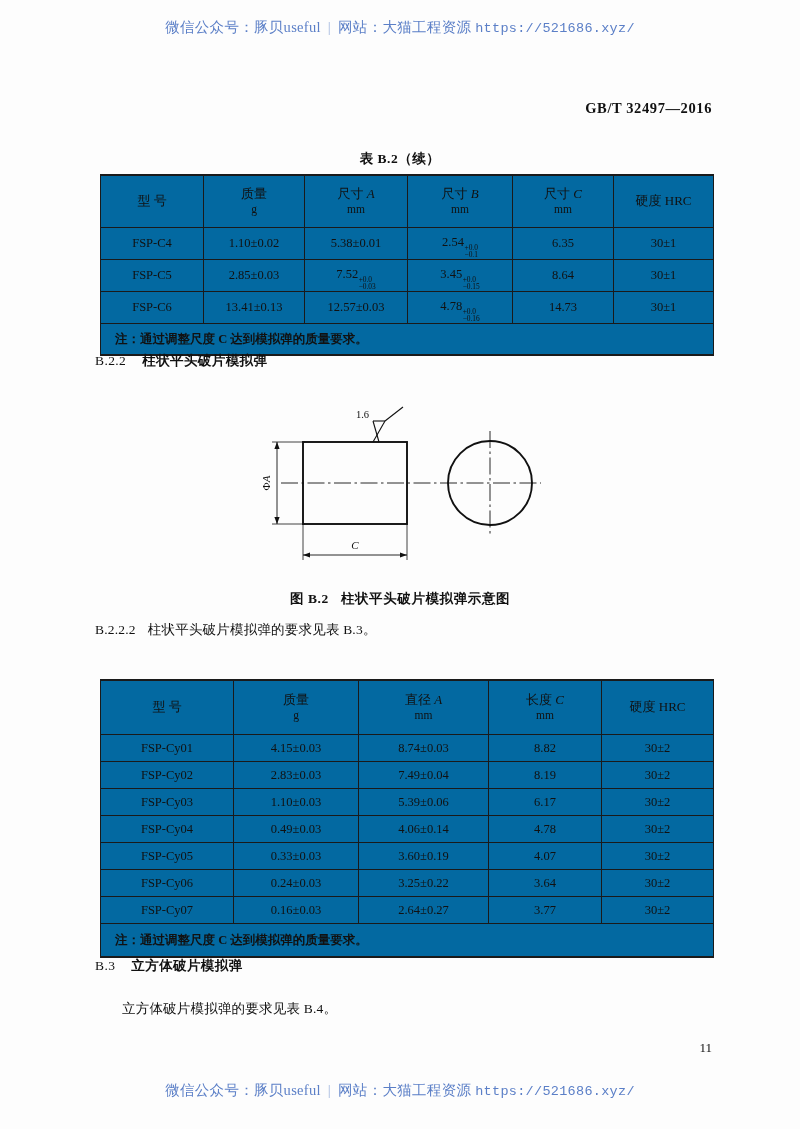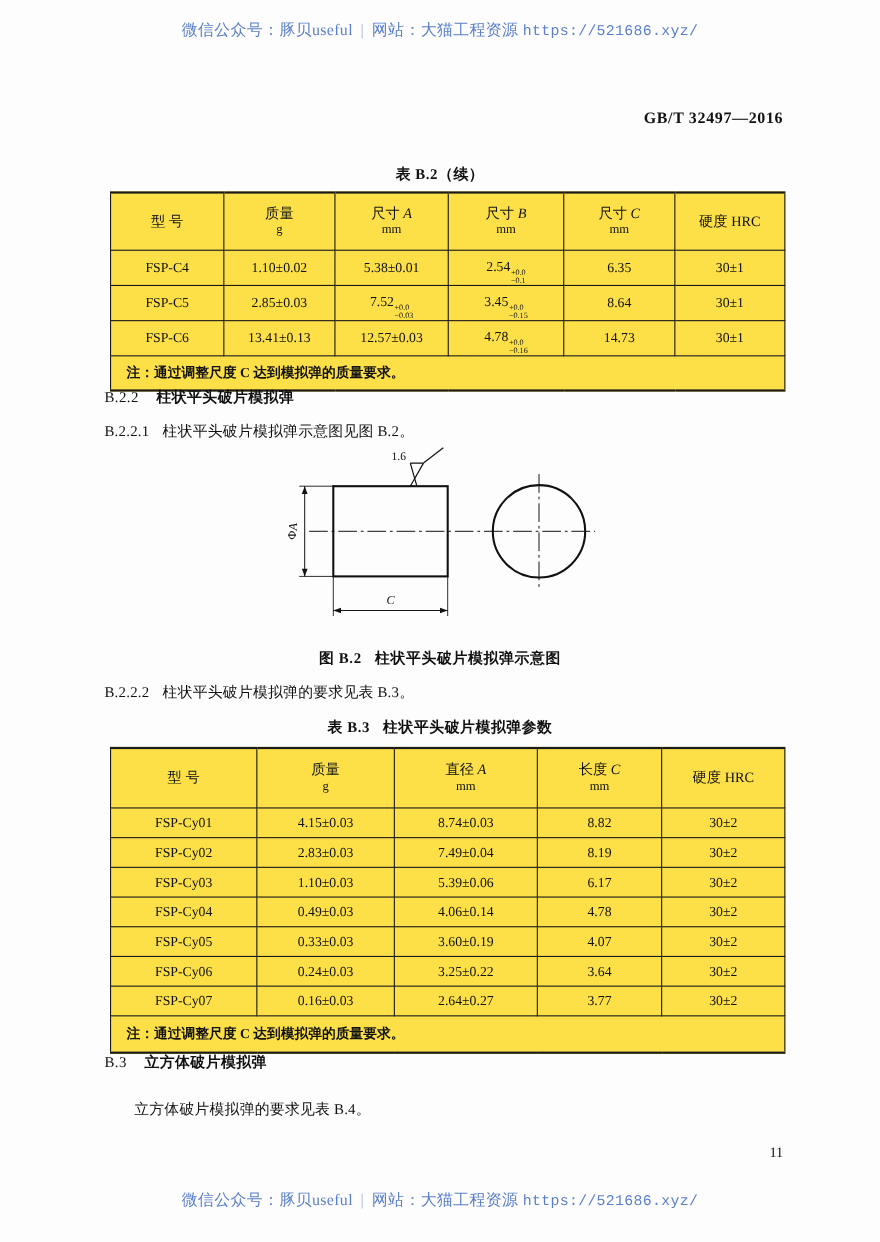--- a/index.html
+++ b/index.html
@@ -84,21 +84,21 @@
     white-space: nowrap;
   }
   .heading .gap { display: inline-block; width: 16px; }
   .para .gap { display: inline-block; width: 12px; }
 
   
   table.gbtable {
     position: absolute;
     border-collapse: collapse;
     table-layout: fixed;
-    background: #fde047;
+    background: #0369a1;
   }
   table.gbtable td, table.gbtable th {
     border: 1px solid #1a1a1a;
     text-align: center;
     vertical-align: middle;
     font-size: 12.5px;
     font-weight: normal;
     padding: 0;
     font-family: "Liberation Serif", serif;
   }
@@ -242,23 +242,20 @@
       <tr>
         <td class="note" colspan="6" style="height:20px">注：通过调整尺度 C 达到模拟弹的质量要求。</td>
       </tr>
     </tbody>
   </table>
 
   <div class="heading" style="left:95px; top:352px;">
     <span class="heading-num">B.2.2</span><span class="gap"></span><span>柱状平头破片模拟弹</span>
   </div>
 
-  <div class="para" style="left:95px; top:383px;">
-    <b>B.2.2.1</b><span class="gap"></span><span>柱状平头破片模拟弹示意图见图 B.2。</span>
-  </div>
 
   <svg id="figure-b2" viewBox="0 0 310 180">
 
     <rect x="58" y="37" width="104" height="82" fill="none" stroke="#111" stroke-width="1.9"></rect>
 
     <line x1="36" y1="78" x2="296" y2="78" stroke="#111" stroke-width="0.9" stroke-dasharray="17,3.5,2.5,3.5"></line>
 
     <line x1="32" y1="37" x2="32" y2="119" stroke="#111" stroke-width="0.9"></line>
     <polygon points="32,37 29.4,44 34.6,44" fill="#111"></polygon>
     <polygon points="32,119 29.4,112 34.6,112" fill="#111"></polygon>
@@ -287,23 +284,20 @@
   </svg>
 
   <div class="fig-caption">
     <span>图 B.2</span><span class="gap"></span><span>柱状平头破片模拟弹示意图</span>
   </div>
 
   <div class="para" style="left:95px; top:621px;">
     <b>B.2.2.2</b><span class="gap"></span><span>柱状平头破片模拟弹的要求见表 B.3。</span>
   </div>
 
-  <div class="tbl-caption" style="top:652px;">
-    <span>表 B.3</span><span class="gap" style="display:inline-block;width:12px;"></span><span>柱状平头破片模拟弹参数</span>
-  </div>
 
   <table class="gbtable" id="table-b3" style="left:100px; top:679px; width:613px;">
     <colgroup>
       <col style="width:133px">
         <col style="width:125px">
         <col style="width:130px">
       <col style="width:113px">
         <col style="width:112px">
     </colgroup>
     <tbody>

